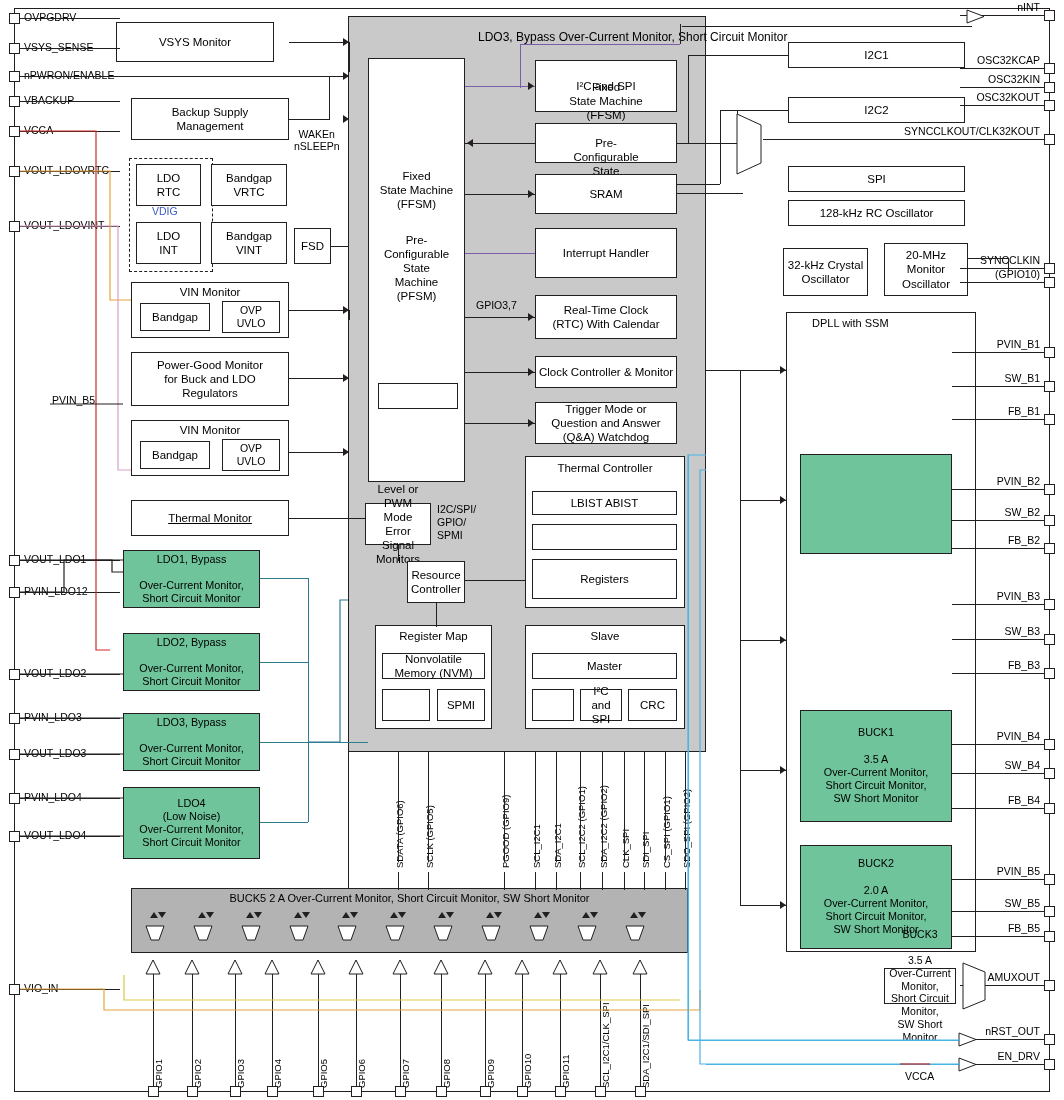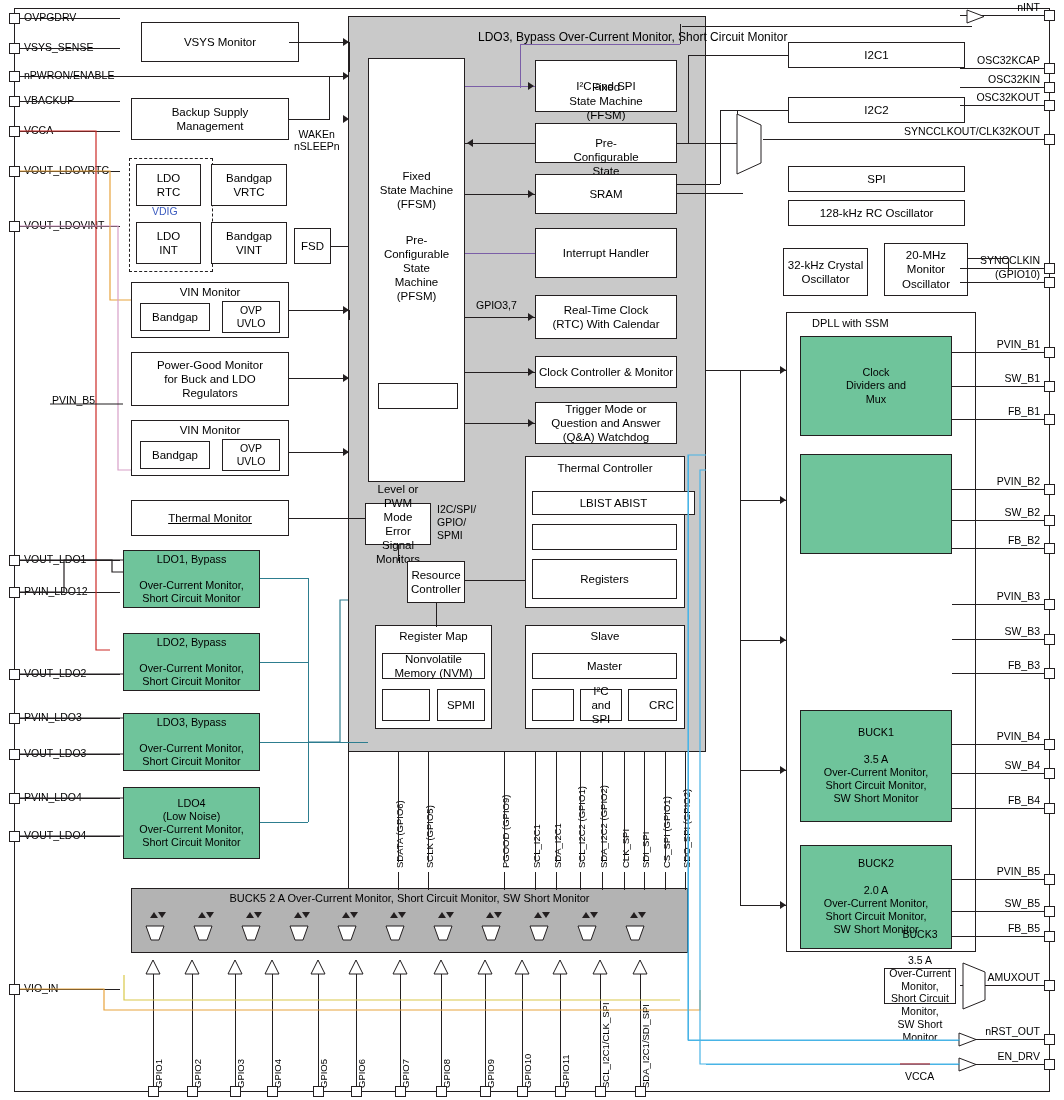--- a/index.html
+++ b/index.html
@@ -88,21 +88,21 @@
 Error Signal Monitors</span>
     </div>
   <div class="box" style="left:407px;top:561px;width:58px;height:42px;">
       <span style="white-space:pre-line">Resource Controller</span>
     </div>
 
   <div class="box" style="left:525px;top:456px;width:160px;height:152px;align-items:flex-start;justify-content:center;padding-top:4px;">
     <span style="font-size:11.5px">Thermal
 Controller</span>
   </div>
-  <div class="box" style="left:532px;top:491px;width:163px;height:24px;">
+  <div class="box" style="left:532px;top:491px;width:145px;height:24px;">
       <span>LBIST
 ABIST</span>
     </div>
   <div class="box" style="left:532px;top:524px;width:145px;height:26px;">
       <span></span>
     </div>
   <div class="box" style="left:532px;top:559px;width:145px;height:40px;">
       <span style="white-space:pre-line">Registers</span>
     </div>
 
@@ -125,25 +125,25 @@
   </div>
   <div class="box" style="left:532px;top:653px;width:145px;height:26px;">
       <span>Master</span>
     </div>
   <div class="box" style="left:532px;top:689px;width:42px;height:32px;">
       <span></span>
     </div>
   <div class="box" style="left:580px;top:689px;width:42px;height:32px;">
       <span>I²C and SPI</span>
     </div>
-  <div class="box" style="left:628px;top:689px;width:49px;height:32px;justify-content:flex-end;">
+  <div class="box" style="left:628px;top:689px;width:49px;height:32px;">
       <span>CRC</span>
     </div>
 
-  <div class="box" style="left:141px;top:22px;width:158px;height:40px;">
+  <div class="box" style="left:116px;top:22px;width:158px;height:40px;">
       <span>VSYS Monitor</span>
     </div>
   <div class="box" style="left:131px;top:98px;width:158px;height:42px;">
       <span style="white-space:pre-line">Backup Supply
 Management</span>
     </div>
 
   <div style="position:absolute;left:129px;top:158px;width:84px;height:114px;border:1px dashed #231f20;box-sizing:border-box;"></div>
   <div class="box" style="left:136px;top:164px;width:65px;height:42px;">
       <span style="white-space:pre-line">LDO
@@ -227,25 +227,20 @@
       <span style="white-space:pre-line">32-kHz Crystal Oscillator</span>
     </div>
   <div class="box" style="left:884px;top:243px;width:84px;height:53px;">
       <span style="white-space:pre-line">20-MHz Monitor Oscillator</span>
     </div>
 
   <div style="position:absolute;left:786px;top:312px;width:190px;height:640px;border:1px solid #231f20;box-sizing:border-box;background:#fff;"></div>
   <div class="lbl" style="left:812px;top:317px;font-size:11px;">DPLL with
 SSM</div>
 
-  <div class="box green" style="left:800px;top:336px;width:152px;height:100px;font-size:10.8px;">
-      <span style="white-space:pre-line">Clock
-Dividers and
-Mux</span>
-    </div>
   <div class="box green" style="left:800px;top:454px;width:152px;height:100px;font-size:10.8px;">
       <span style="white-space:pre-line"></span>
     </div>
   <div class="box green" style="left:800px;top:710px;width:152px;height:112px;font-size:10.8px;">
       <span style="white-space:pre-line">BUCK1
 
 3.5 A
 Over-Current Monitor,
 Short Circuit Monitor,
 SW Short Monitor</span>

